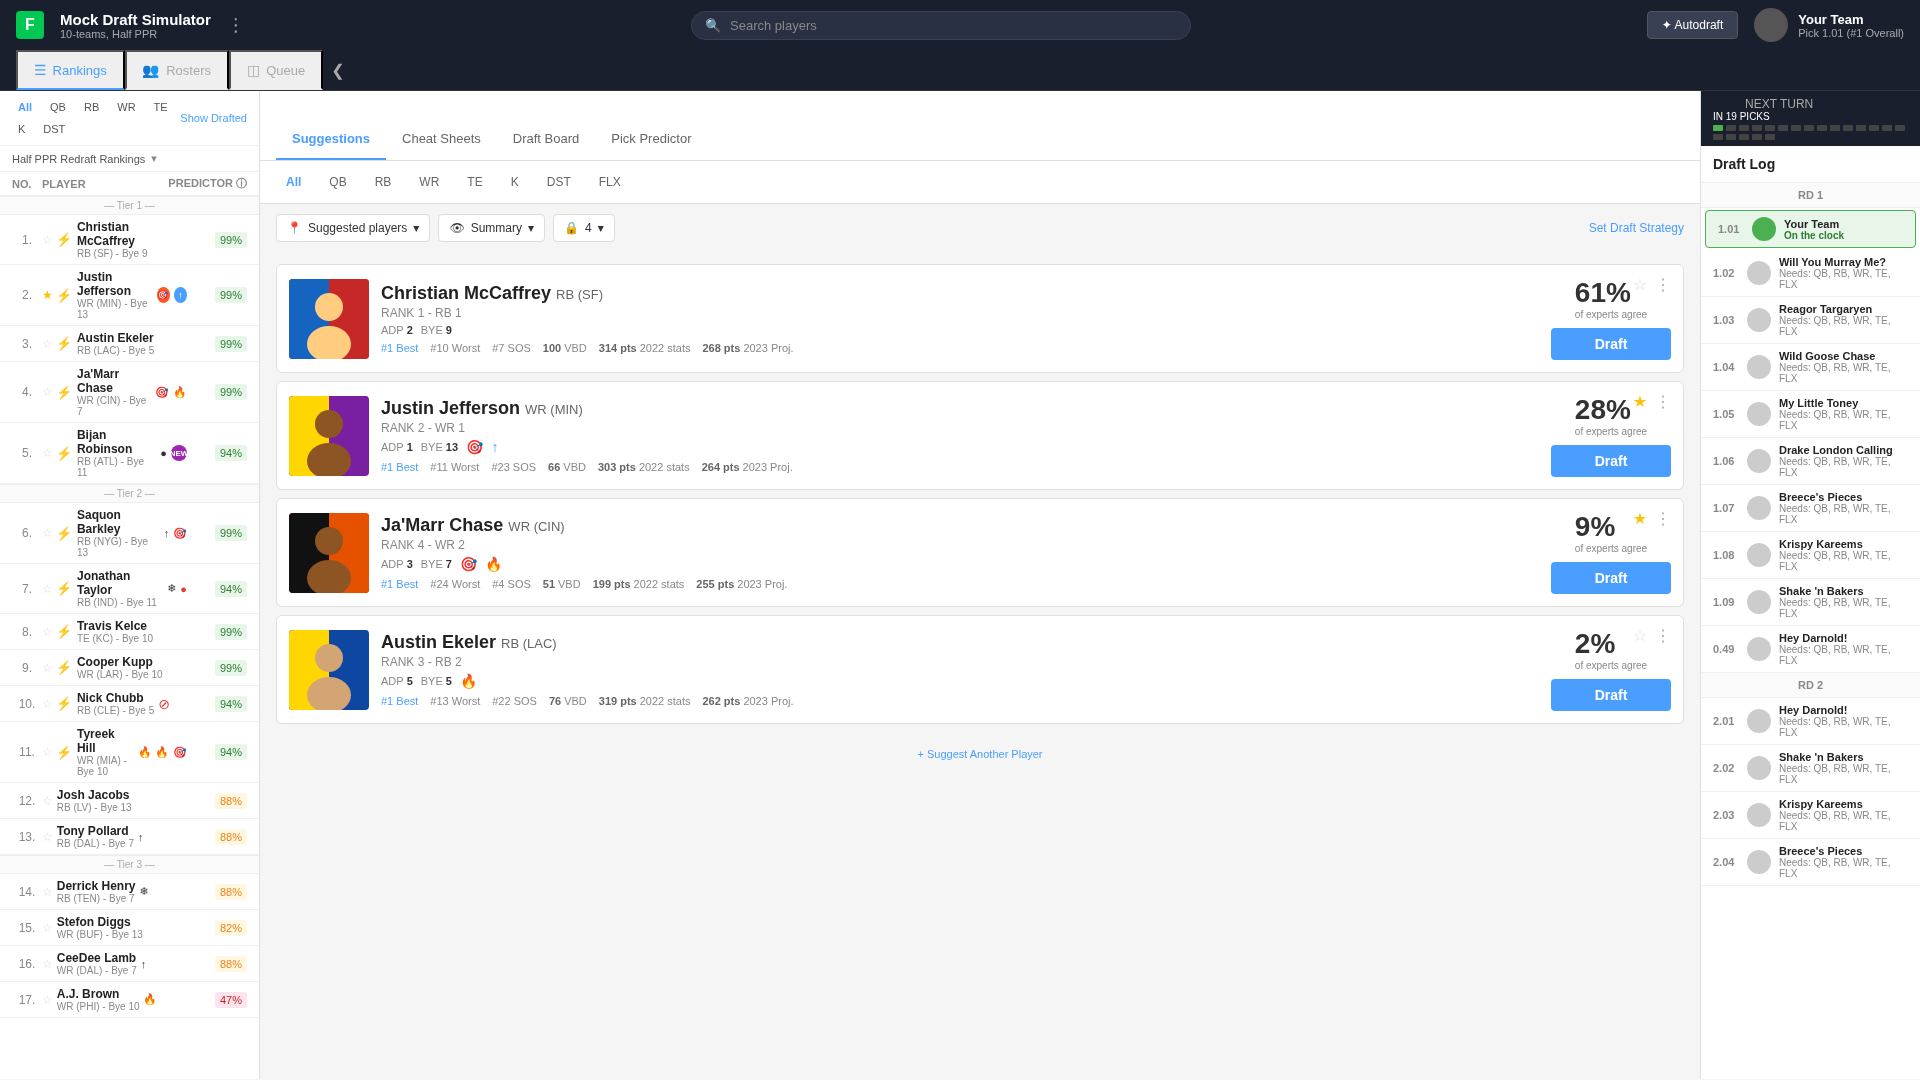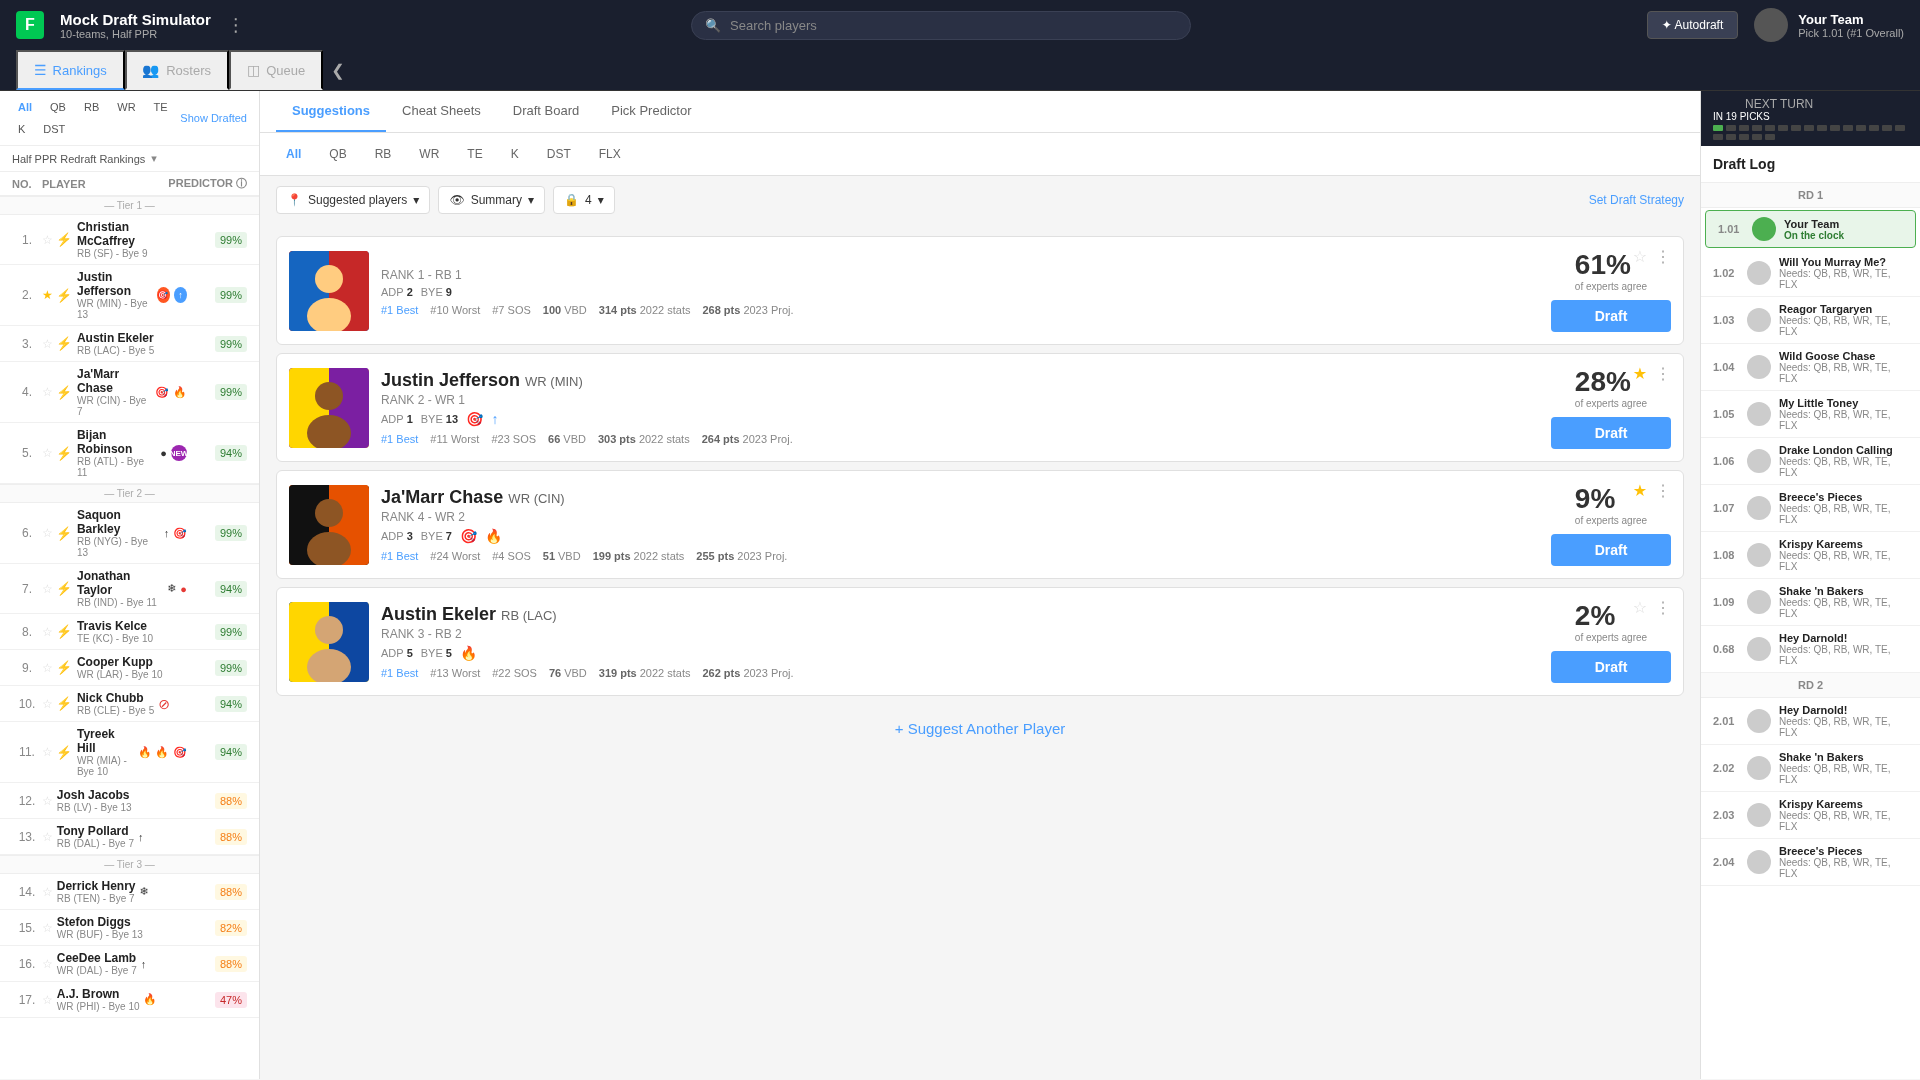--- a/index.html
+++ b/index.html
@@ -51,21 +51,21 @@
     .player-score.green { background: #e8f5e9; color: #2e7d32; }
     .player-score.yellow { background: #fff8e1; color: #f57f17; }
     .player-score.red { background: #fce4ec; color: #c62828; }
     .star-icon { color: #ddd; font-size: 12px; cursor: pointer; }
     .star-icon.gold { color: #ffc107; }
     .player-row-inner { display: flex; align-items: center; gap: 4px; }
 
     
     .main-content { flex: 1; background: #f5f5f5; overflow-y: auto; }
     .content-tabs { background: white; border-bottom: 1px solid #e0e0e0; display: flex; align-items: center; padding: 0 16px; gap: 0; }
-    .content-tab { padding: 12px 16px; font-size: 13px; color: #666; cursor: pointer; border-bottom: 2px solid transparent; }
+    .content-tab { padding: 12px 16px; font-size: 13px; color: #666; cursor: pointer; border-bottom: 2px solid transparent; margin-top: 28px; }
     .content-tab.active { color: #4a9eff; border-bottom-color: #4a9eff; font-weight: 600; }
     .filters-bar { padding: 10px 16px; background: white; border-bottom: 1px solid #e0e0e0; display: flex; align-items: center; gap: 8px; flex-wrap: wrap; }
     .pos-filter-btn { padding: 4px 10px; border: none; background: none; font-size: 12px; color: #666; cursor: pointer; border-radius: 3px; }
     .pos-filter-btn.active { color: #4a9eff; font-weight: 700; }
     .filter-dropdown { border: 1px solid #ddd; border-radius: 4px; padding: 6px 10px; font-size: 12px; color: #333; background: white; cursor: pointer; display: flex; align-items: center; gap: 6px; }
     .set-strategy { color: #4a9eff; font-size: 12px; cursor: pointer; margin-left: auto; }
 
     
     .player-cards { padding: 12px 16px; display: flex; flex-direction: column; gap: 8px; }
     .player-card { background: white; border-radius: 6px; border: 1px solid #e0e0e0; display: flex; align-items: center; padding: 12px; gap: 12px; position: relative; }
@@ -82,21 +82,21 @@
     .stat-item .s-label { color: #888; }
     .stat-item .s-value { font-weight: 600; }
     .card-actions { display: flex; flex-direction: column; align-items: center; gap: 8px; flex-shrink: 0; min-width: 120px; }
     .expert-agree { }
     .expert-pct { font-size: 28px; font-weight: 700; color: #333; }
     .expert-label { font-size: 10px; color: #888; }
     .draft-btn { background: #4a9eff; color: white; border: none; border-radius: 4px; padding: 8px 24px; font-size: 14px; font-weight: 600; cursor: pointer; width: 100%; }
     .card-star { position: absolute; top: 10px; right: 36px; color: #ddd; font-size: 16px; cursor: pointer; }
     .card-star.gold { color: #ffc107; }
     .card-menu { position: absolute; top: 10px; right: 12px; color: #aaa; cursor: pointer; font-size: 16px; }
-    .suggest-another { text-align: center; padding: 16px; color: #4a9eff; cursor: pointer; font-size: 15px; }
+    .suggest-another { text-align: center; padding: 16px; color: #4a9eff; cursor: pointer; font-size: 11px; }
 
     
     .right-sidebar { width: 220px; background: white; border-left: 1px solid #e0e0e0; overflow-y: auto; flex-shrink: 0; }
     .next-turn-bar { background: #1a1f2e; padding: 6px 12px; }
     .next-turn-title { font-size: 12px; color: #aaa; font-weight: 400; margin-left: 32px; }
     .next-turn-picks { font-size: 10px; color: white; }
     .pick-dots { display: flex; gap: 3px; flex-wrap: wrap; margin-top: 3px; }
     .pick-dot { width: 10px; height: 6px; background: #444; border-radius: 1px; }
     .pick-dot.green { background: #4caf50; }
     .draft-log-title { padding: 10px 12px; font-size: 14px; font-weight: 700; color: #222; border-bottom: 1px solid #eee; }
@@ -495,20 +495,21 @@
       <div class="player-card">
         <div class="player-card-photo photo-mccaffrey">
           <svg width="80" height="80" viewBox="0 0 80 80">
             <rect width="80" height="80" fill="#c62828"></rect>
             <rect width="40" height="80" fill="#1565c0"></rect>
             <circle cx="40" cy="28" r="14" fill="#ffcc80"></circle>
             <ellipse cx="40" cy="65" rx="22" ry="18" fill="#ffcc80"></ellipse>
           </svg>
         </div>
         <div class="player-card-info">
+          <div class="card-name">Christian McCaffrey <span style="font-size:13px;font-weight:400;color:#666;">RB (SF)</span></div>
           <div class="card-rank">RANK 1 - RB 1</div>
           <div class="card-tags">
             <span class="card-tag">
                 <span class="label">ADP</span> 
                 <span class="value">2</span>
               </span>
             <span class="card-tag">
                 <span class="label">BYE</span> 
                 <span class="value">9</span>
               </span>
@@ -828,21 +829,21 @@
     </div>
     <div class="draft-pick-row">
       <span class="pick-num">1.09</span>
       <div class="pick-avatar"></div>
       <div class="pick-team">
         <div class="team-name">Shake 'n Bakers</div>
         <div class="needs">Needs: QB, RB, WR, TE, FLX</div>
       </div>
     </div>
     <div class="draft-pick-row">
-      <span class="pick-num">0.68</span>
+      <span class="pick-num">0.49</span>
       <div class="pick-avatar"></div>
       <div class="pick-team">
         <div class="team-name">Hey Darnold!</div>
         <div class="needs">Needs: QB, RB, WR, TE, FLX</div>
       </div>
     </div>
 
     <div class="rd-label">RD 2</div>
     <div class="draft-pick-row">
       <span class="pick-num">2.01</span>

